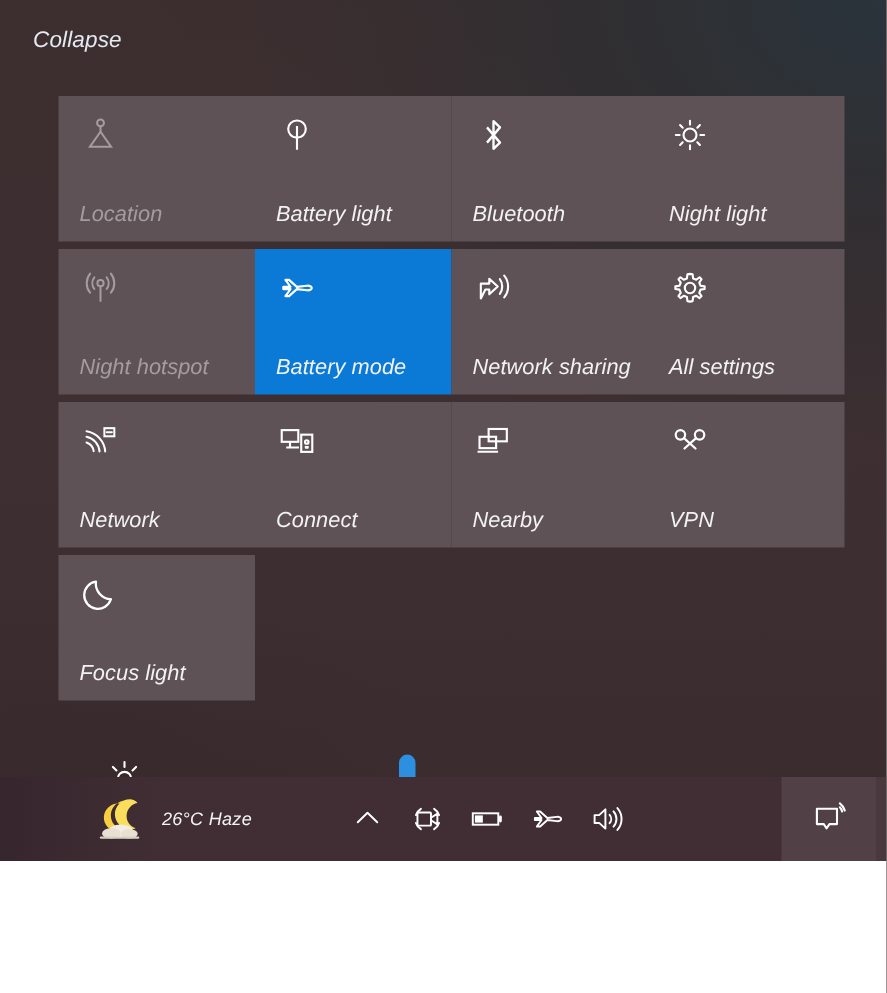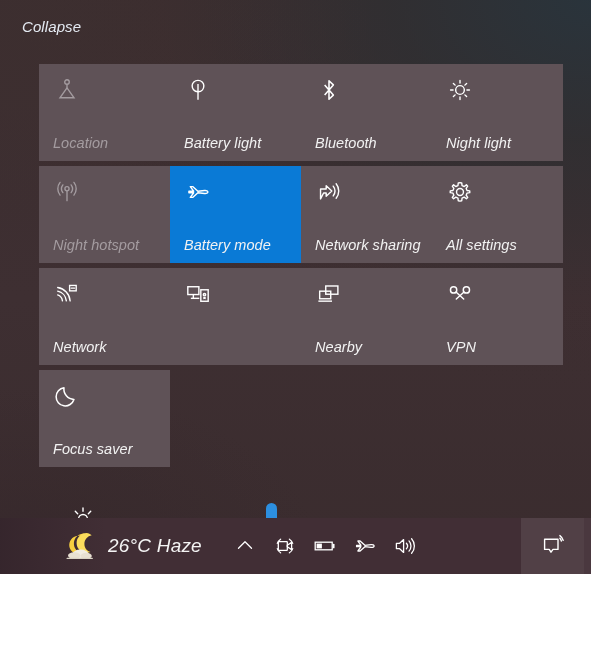--- a/index.html
+++ b/index.html
@@ -175,21 +175,21 @@
     transform: translateY(-50%);
     display: flex;
     align-items: center;
     gap: 9px;
     cursor: pointer;
     padding: 4px 6px;
   }
   #weather-icon { width: 38px; height: 32px; position: relative; }
   #weather-icon svg { display: block; width: 100%; height: 100%; }
   #weather-text {
-    font-size: 19px;
+    font-size: 12px;
     color: #f4f4f4;
     white-space: nowrap;
     letter-spacing: .2px;
   }
 
   #tray {
     position: absolute;
     left: 228px;
     top: 50%;
     transform: translateY(-50%);
@@ -351,20 +351,21 @@
       <span class="tile-icon">
         <svg viewBox="0 0 24 24" fill="none" stroke="currentColor" stroke-width="1.3">
           <rect x="2.6" y="5.3" width="10.2" height="7.2"></rect>
           <path d="M5.4 16.0 L13.2 16.0"></path>
           <path d="M7.7 12.5 L7.7 16.0"></path>
           <rect x="14.6" y="8.1" width="6.8" height="10.6"></rect>
           <circle cx="18" cy="12.6" r="1.1"></circle>
           <path d="M18 15.1 L18 16.5 M16.8 15.6 L19.2 16.1 M19.2 15.6 L16.8 16.1"></path>
         </svg>
       </span>
+      <span class="tile-label">Connect</span>
     </div>
 
     <div class="tile">
       <span class="tile-icon">
         <svg viewBox="0 0 24 24" fill="none" stroke="currentColor" stroke-width="1.3">
           <rect x="9.0" y="4.6" width="11.2" height="7.6"></rect>
           <rect x="3.4" y="9.4" width="10.2" height="7.0"></rect>
           <path d="M2.2 18.6 L14.8 18.6"></path>
         </svg>
       </span>
@@ -382,21 +383,21 @@
       </span>
       <span class="tile-label">VPN</span>
     </div>
 
     <div class="tile">
       <span class="tile-icon">
         <svg viewBox="0 0 24 24" fill="none" stroke="currentColor" stroke-width="1.4" stroke-linejoin="round">
           <path d="M18.4 15.2 A8.4 8.4 0 1 1 9.2 4.4 A9.6 9.6 0 0 0 18.4 15.2 Z"></path>
         </svg>
       </span>
-      <span class="tile-label">Focus saver</span>
+      <span class="tile-label">Focus light</span>
     </div>
 
 
     <div class="tile empty"></div>
     <div class="tile empty"></div>
   </div>
 
   <div id="brightness-row">
     <span id="brightness-icon">
       <svg viewBox="0 0 24 24" fill="none" stroke="currentColor" stroke-width="1.2" stroke-linecap="round">

